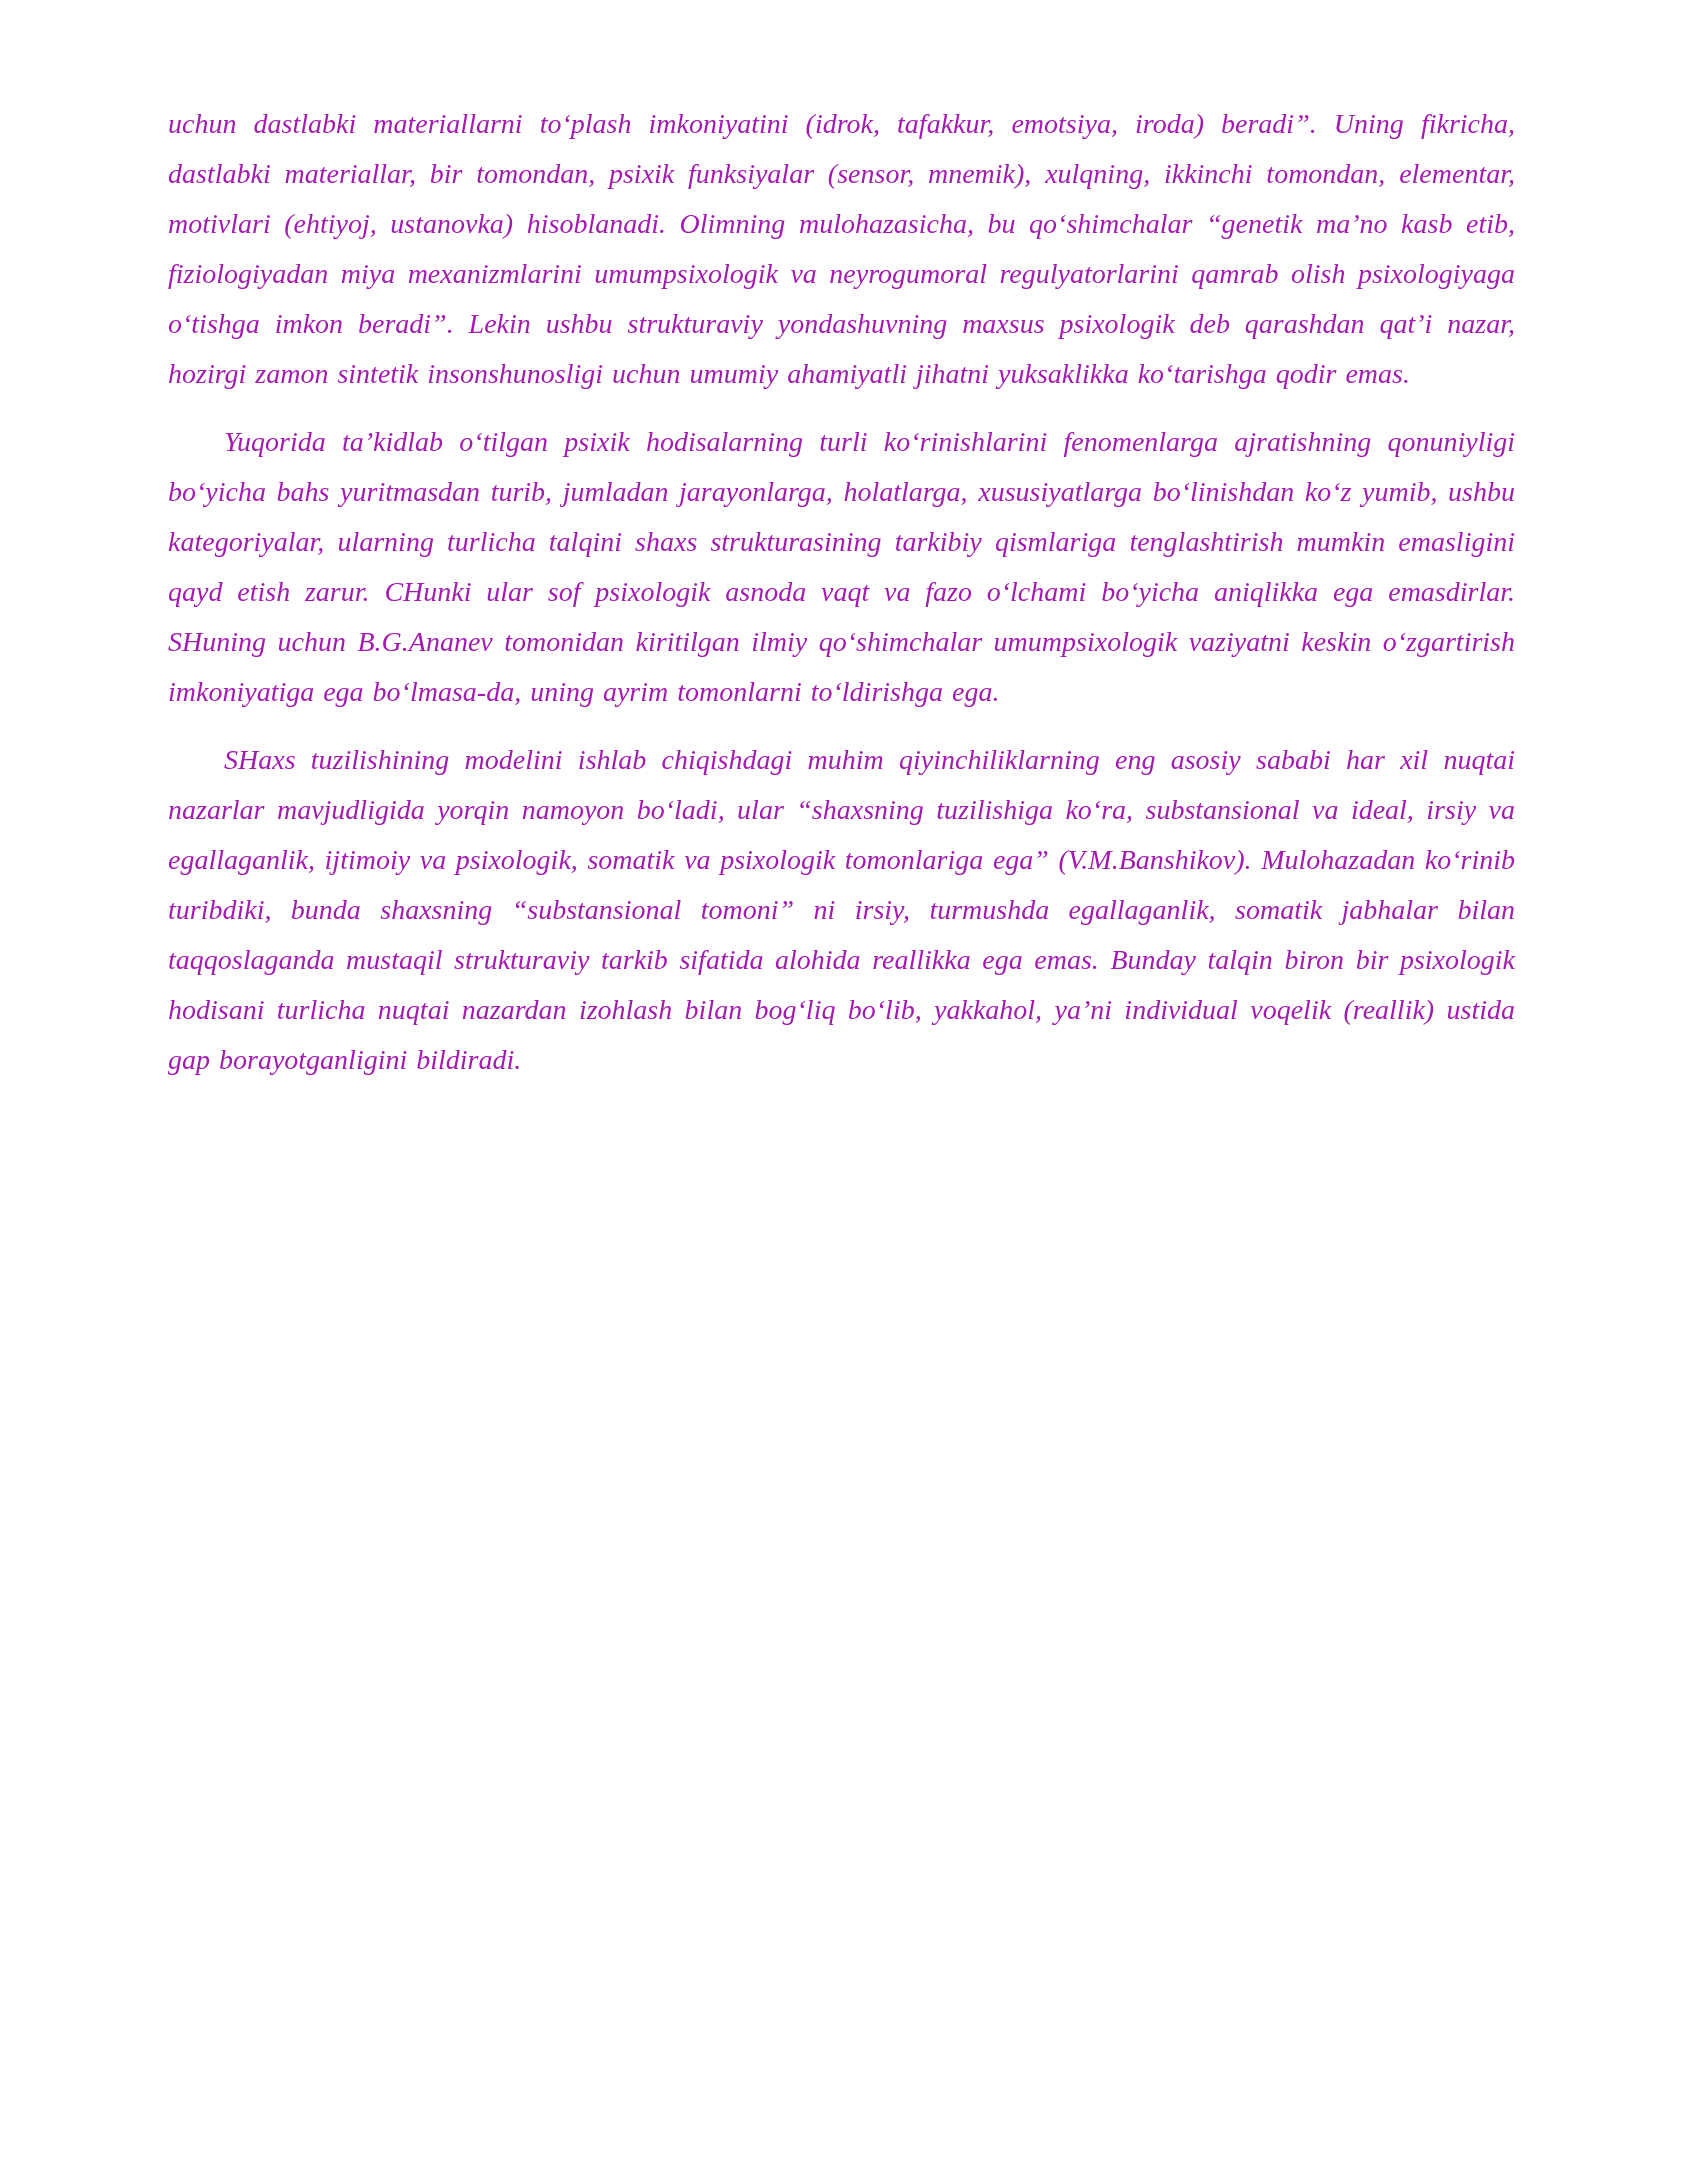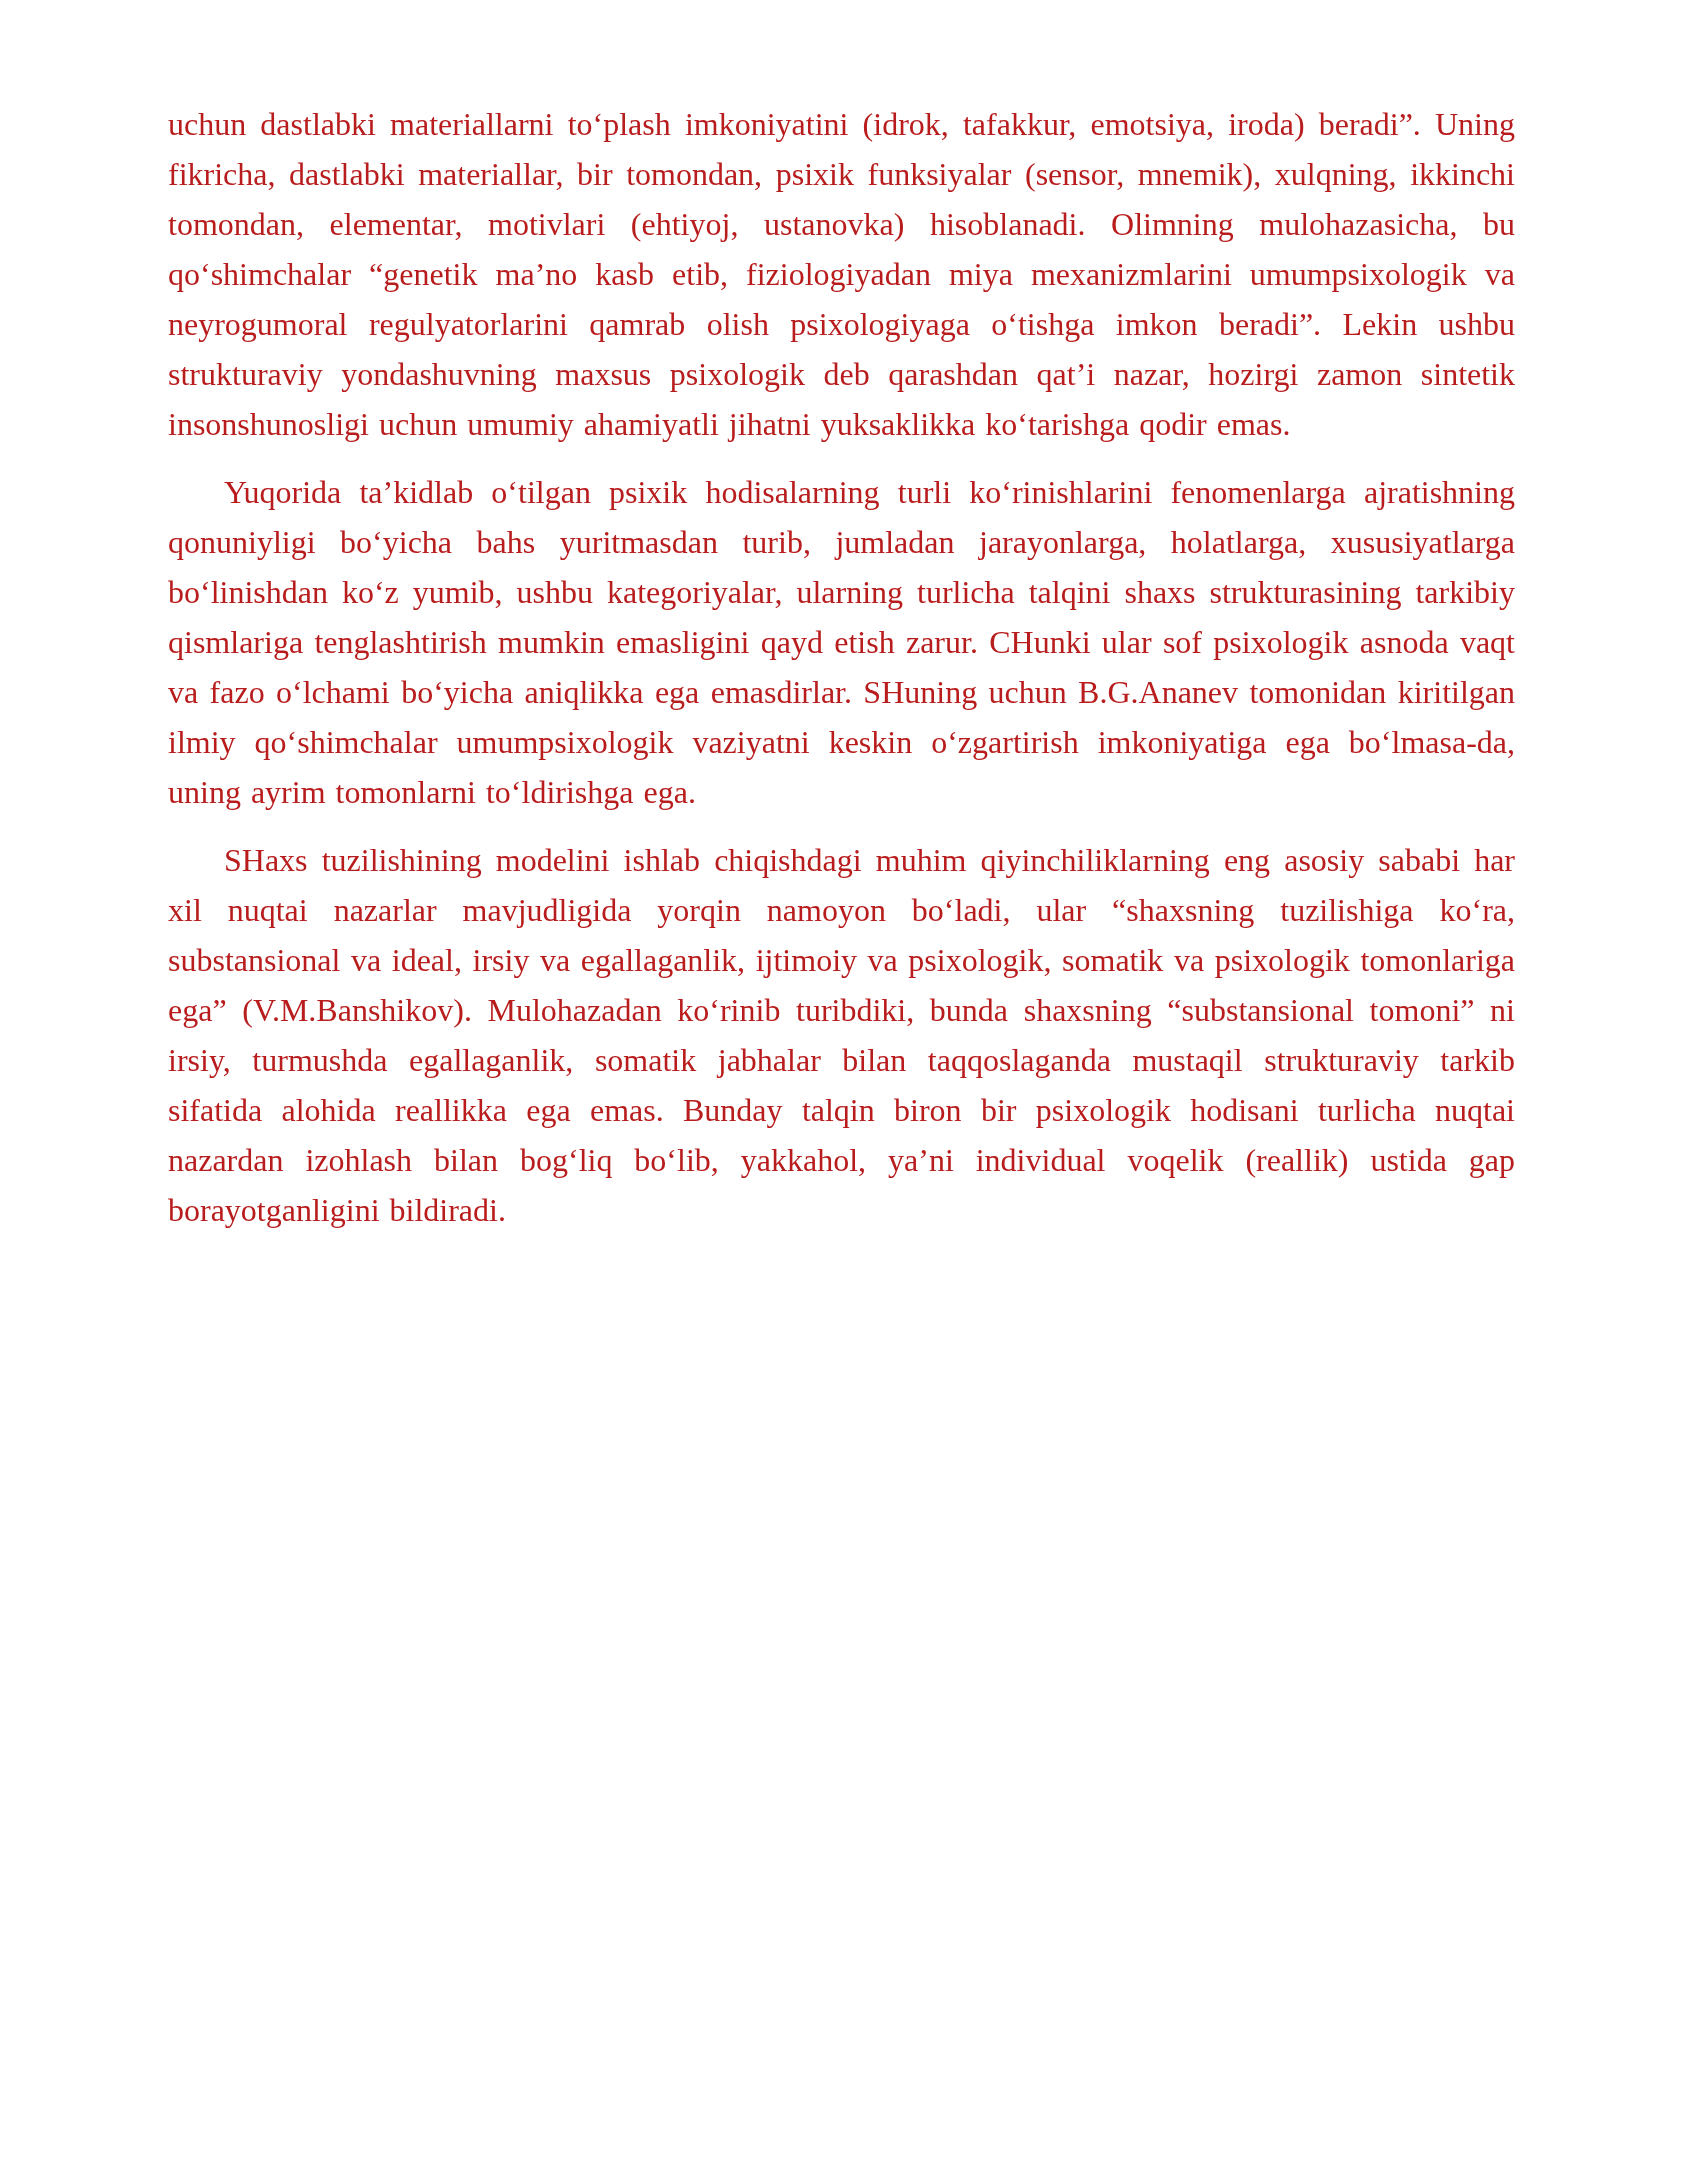--- a/index.html
+++ b/index.html
@@ -16,26 +16,27 @@
   .page {
     box-sizing: border-box;
     width: 1683px;
     height: 2178px;
     background: #ffffff;
     padding: 99px 168px 99px 168px;
     overflow: hidden;
   }
   .para {
     font-family: "Liberation Serif", "DejaVu Serif", serif;
-    font-size: 32px;
+    font-size: 28px;
     line-height: 50px;
-    color: #b91c1c;
+    color: #a21caf;
     text-align: justify;
     margin: 0 0 18px 0;
     word-spacing: 2px;
+    font-style: italic;
   }
   .para.indented {
     text-indent: 56px;
   }
   .para.no-indent {
     text-indent: 0;
   }
 </style>
 </head>
 <body>

